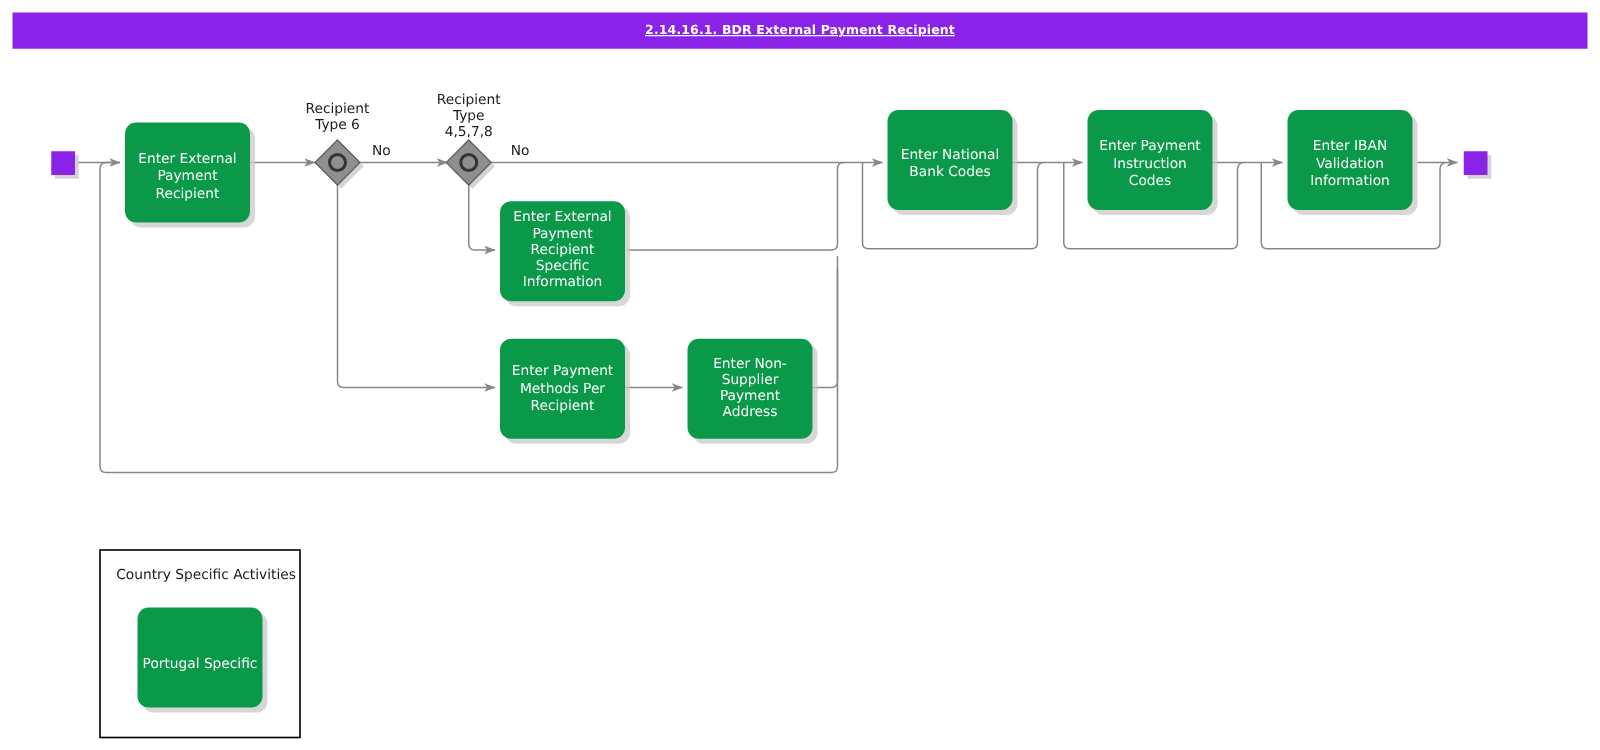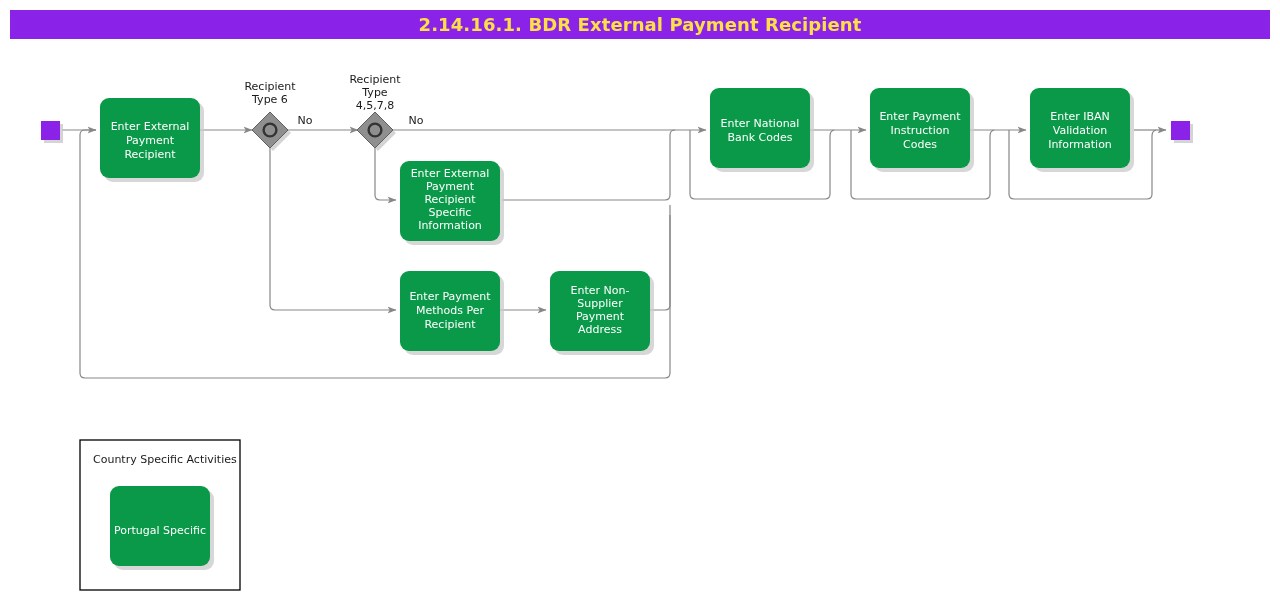--- a/index.html
+++ b/index.html
@@ -25,25 +25,26 @@
     left: 10px;
     top: 10px;
     width: 1260px;
     height: 29px;
     background: #8a22e8;
     display: flex;
     align-items: center;
     justify-content: center;
   }
   .title-banner span {
-    color: #fde047;
-    font-family: "DejaVu Sans", sans-serif;
-    font-size: 18px;
+    color: #ffffff;
+    font-family: "DejaVu Sans", sans-serif;
+    font-size: 10px;
     font-weight: bold;
     letter-spacing: 0.1px;
+    text-decoration: underline;
   }
   svg.flow { position: absolute; left: 0; top: 0; }
   .edge {
     fill: none;
     stroke: #878787;
     stroke-width: 1.2;
   }
   .task-shadow { fill: #c9c9c9; opacity: 0.75; }
   .task-rect { fill: #0a9949; }
   .task-label {

